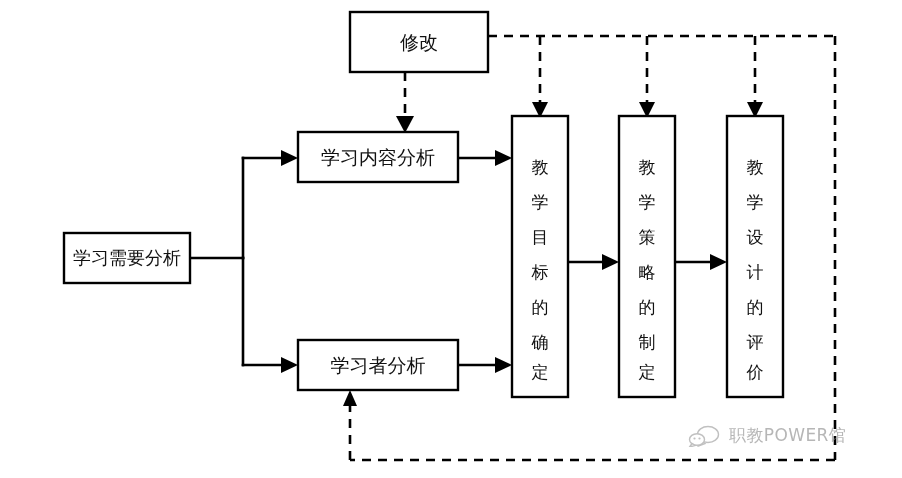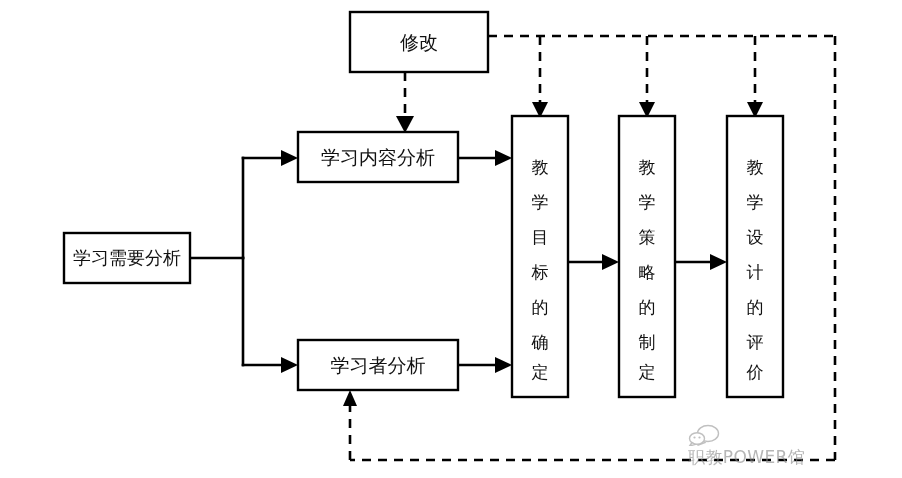--- a/index.html
+++ b/index.html
@@ -63,24 +63,24 @@
     fill: #111111;
     text-anchor: middle;
     dominant-baseline: middle;
   }
   
   #watermark {
     position: absolute;
     left: 688px;
     top: 424px;
     display: flex;
-    align-items: flex-start;
+    align-items: center;
+    gap: 7px;
     opacity: 0.62;
     pointer-events: none;
-    flex-direction: column;
   }
   #watermark .wm-text {
     font-family: "DejaVu Sans", "Liberation Sans", sans-serif;
     font-size: 17px;
     color: #8a8a8a;
     letter-spacing: 0.4px;
     white-space: nowrap;
   }
   #watermark svg {
     display: block;

